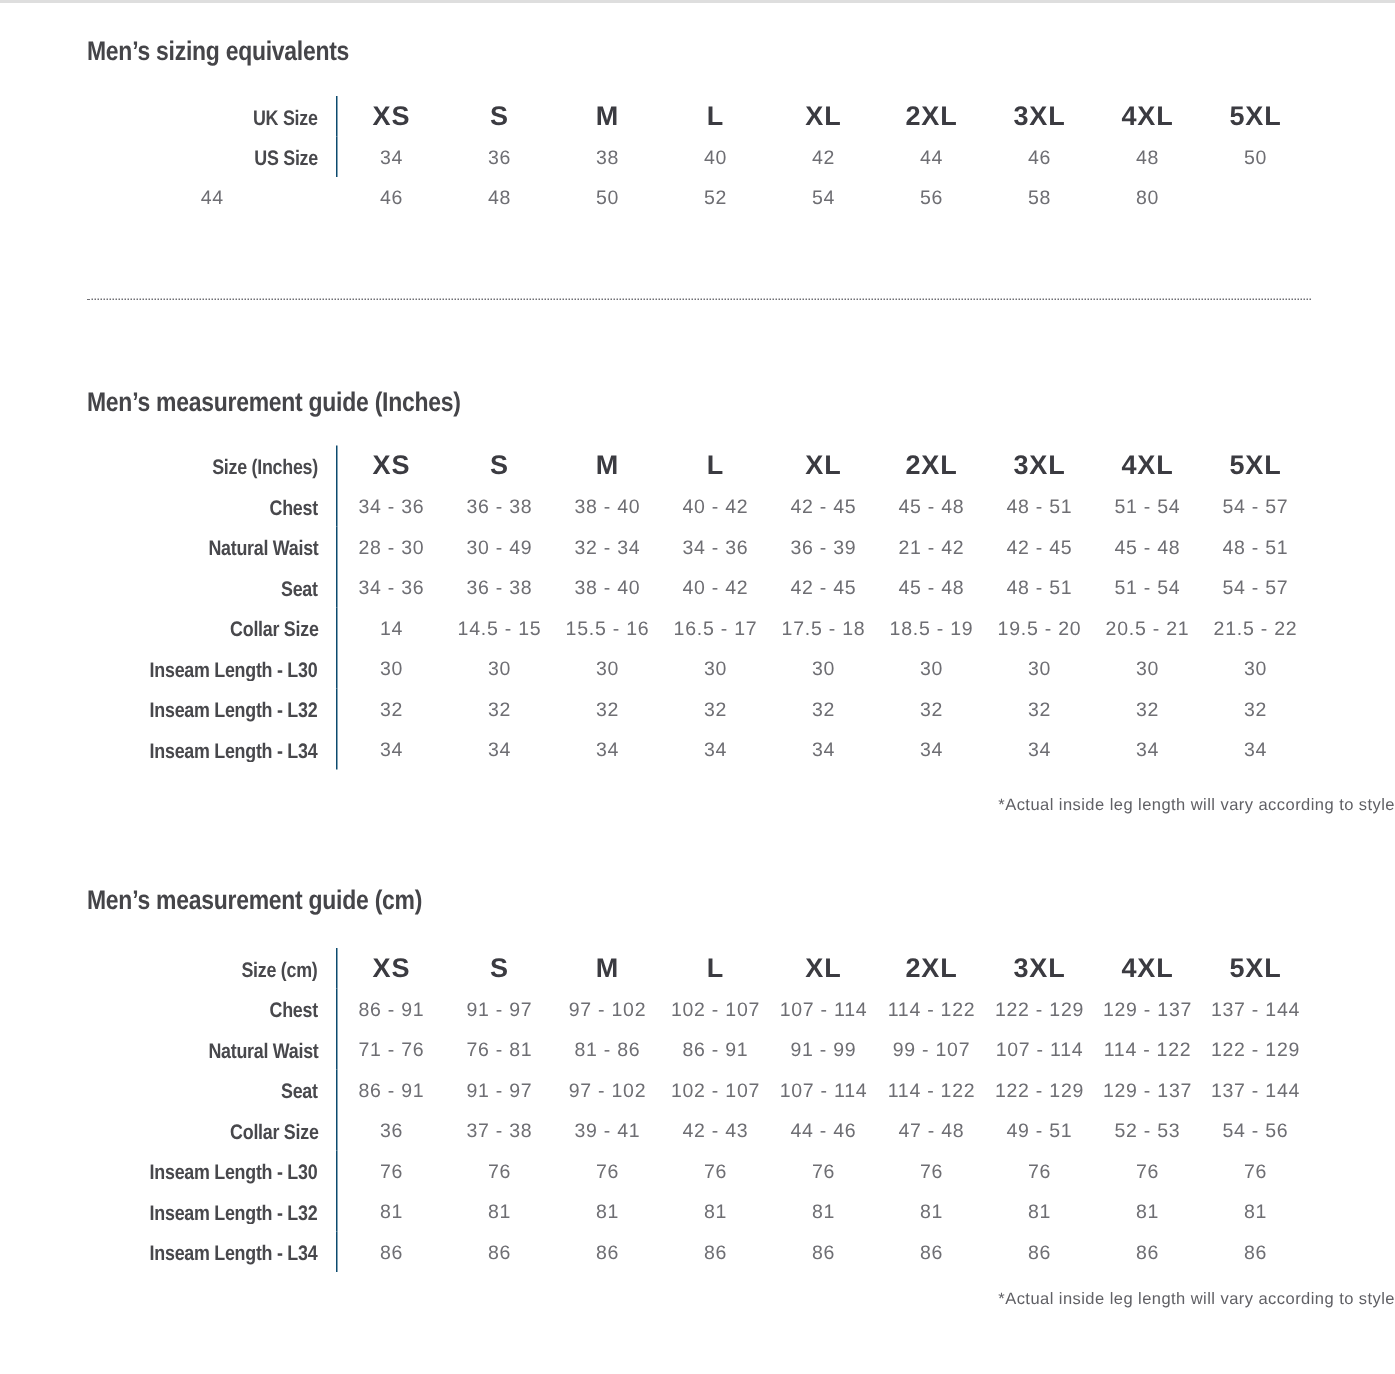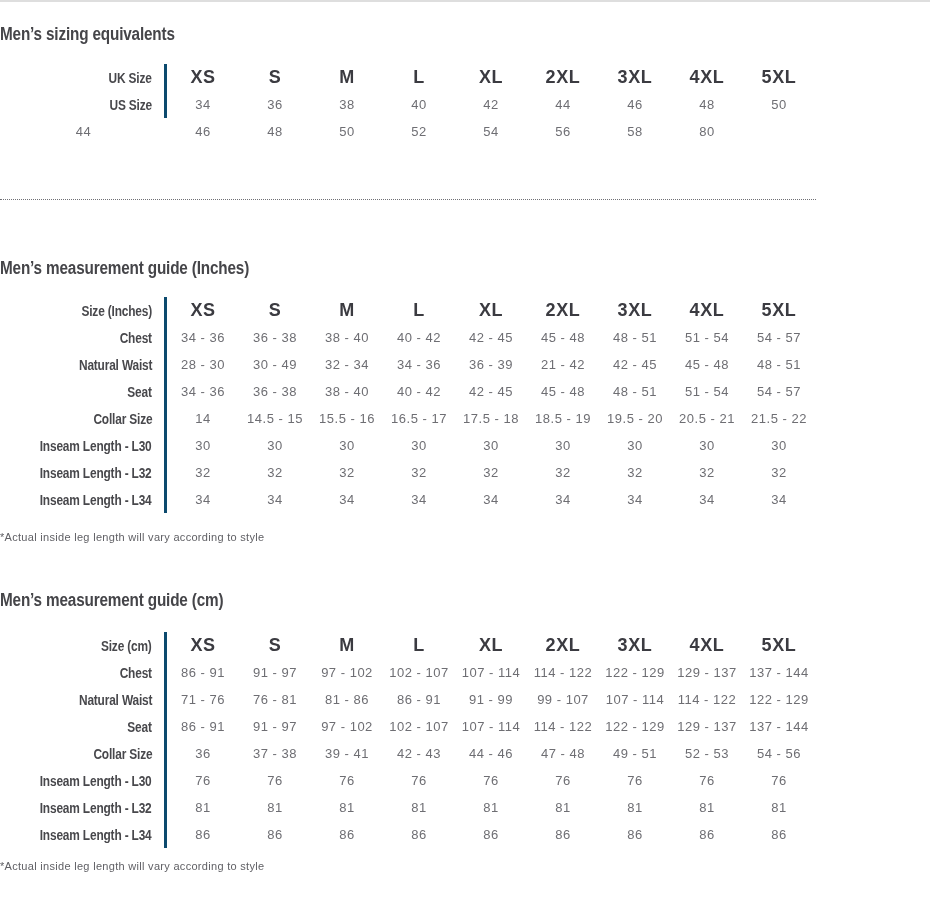--- a/index.html
+++ b/index.html
@@ -5,21 +5,21 @@
   * { box-sizing: border-box; }
   html, body { margin: 0; padding: 0; }
   body {
     width: 930px;
     height: 916px;
     background: #ffffff;
     border-top: 2px solid #dedede;
     font-family: "Liberation Sans", sans-serif;
     overflow: hidden;
   }
-  .content { }
+  .content { padding-left: 58px; }
 
   .section-title {
     margin: 0;
     font-size: 18px;
     line-height: 20px;
     font-weight: 700;
     color: #454549;
     letter-spacing: -0.2px;
     transform: scaleX(0.85);
     transform-origin: left center;
@@ -41,21 +41,21 @@
   .cell {
     height: 27px;
     display: flex;
     align-items: center;
     justify-content: center;
     white-space: nowrap;
   }
   .cell.label {
     justify-content: flex-end;
     padding-right: 12px;
-    border-right: 3px solid #0c4a6e;
+    border-right: 1px solid #0c4a6e;
   }
   .cell.label > span {
     display: inline-block;
     transform: scaleX(0.85);
     transform-origin: right center;
     font-weight: 700;
     font-size: 14px;
     color: #48484c;
     letter-spacing: -0.2px;
   }
@@ -78,20 +78,21 @@
     border-top: 1px dotted #707075;
     margin: 54px 0 0 0;
   }
 
   .footnote {
     margin: 0;
     font-size: 11px;
     line-height: 13px;
     color: #606065;
     letter-spacing: 0.3px;
+    text-align: right;
   }
   #footnote-1 { margin-top: 18px; }
   #footnote-2 { margin-top: 12px; }
 </style>
 </head>
 <body>
 
 <div class="content">
 
   <section>

